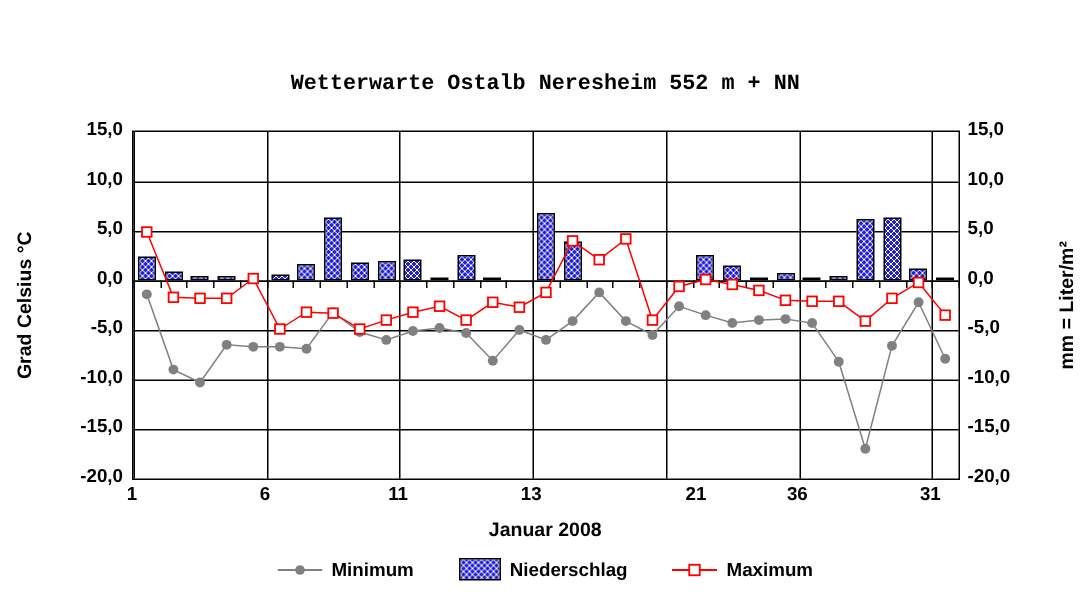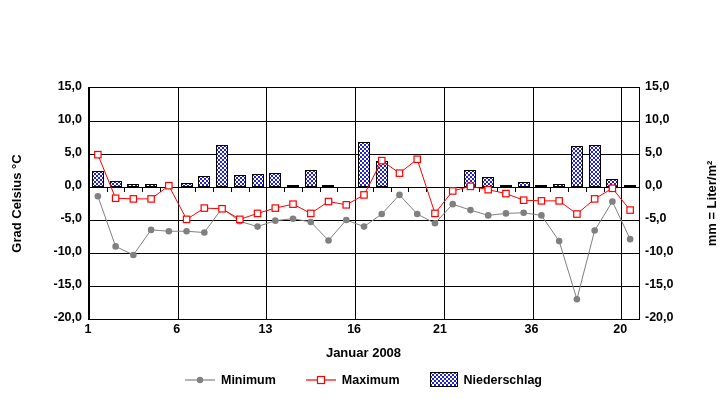--- a/index.html
+++ b/index.html
@@ -98,20 +98,21 @@
       radial-gradient(#2222cc 38%, transparent 40%);
     background-size:4px 4px;
     background-position:0 0, 2px 2px;
   }
 </style>
 </head>
 <body>
 
 <div id="chart-root">
 
+  <div class="subtitle">Wetterwarte Ostalb Neresheim 552 m + NN</div>
 
   <div class="ylabel-left">Grad Celsius °C</div>
   <div class="ylabel-right">mm = Liter/m²</div>
   <div class="xlabel">Januar 2008</div>
 
   <div id="ytick-left-layer">
       <div class="ytick left" style="top: 79px; left: 34px;">15,0</div>
       <div class="ytick left" style="top: 112px; left: 34px;">10,0</div>
       <div class="ytick left" style="top: 145px; left: 34px;">5,0</div>
       <div class="ytick left" style="top: 178px; left: 34px;">0,0</div>
@@ -126,25 +127,25 @@
       <div class="ytick right" style="top: 145px; left: 645px;">5,0</div>
       <div class="ytick right" style="top: 178px; left: 645px;">0,0</div>
       <div class="ytick right" style="top: 211px; left: 645px;">-5,0</div>
       <div class="ytick right" style="top: 244px; left: 645px;">-10,0</div>
       <div class="ytick right" style="top: 277px; left: 645px;">-15,0</div>
       <div class="ytick right" style="top: 310px; left: 645px;">-20,0</div>
     </div>
   <div id="xtick-label-layer">
       <div class="xtick-label" style="left: 73px;">1</div>
       <div class="xtick-label" style="left: 161.71px;">6</div>
-      <div class="xtick-label" style="left: 250.419px;">13</div>
-      <div class="xtick-label" style="left: 339.129px;">16</div>
-      <div class="xtick-label" style="left: 425px;">21</div>
+      <div class="xtick-label" style="left: 250.419px;">11</div>
+      <div class="xtick-label" style="left: 339.129px;">13</div>
+      <div class="xtick-label" style="left: 449px;">21</div>
       <div class="xtick-label" style="left: 516.548px;">36</div>
-      <div class="xtick-label" style="left: 605.258px;">20</div>
+      <div class="xtick-label" style="left: 605.258px;">31</div>
     </div>
 
   <div id="plot">
     <div id="grid-layer">
         <div class="gridline" style="top: 32.5px;"></div>
         <div class="gridline" style="top: 65.5px;"></div>
         <div class="gridline" style="top: 98.5px;"></div>
         <div class="gridline" style="top: 131.5px;"></div>
         <div class="gridline" style="top: 164.5px;"></div>
         <div class="gridline" style="top: 197.5px;"></div>
@@ -292,25 +293,25 @@
 
   <div id="legend">
     <div class="legend-item">
       <svg class="legend-swatch" width="30" height="12">
         <line x1="0" y1="6" x2="30" y2="6" stroke="#808080" stroke-width="1.2"></line>
         <circle cx="15" cy="6" r="3.2" fill="#808080"></circle>
       </svg>
       <span>Minimum</span>
     </div>
     <div class="legend-item">
+      <span class="legend-box"></span>
+      <span>Niederschlag</span>
+    </div>
+    <div class="legend-item">
       <svg class="legend-swatch" width="30" height="12">
         <line x1="0" y1="6" x2="30" y2="6" stroke="#ff0000" stroke-width="1.2"></line>
         <rect x="11.5" y="2.5" width="7" height="7" fill="#ffffff" stroke="#ff0000" stroke-width="1.2"></rect>
       </svg>
       <span>Maximum</span>
     </div>
-    <div class="legend-item">
-      <span class="legend-box"></span>
-      <span>Niederschlag</span>
-    </div>
   </div>
 
 </div>
 
 </body></html>

